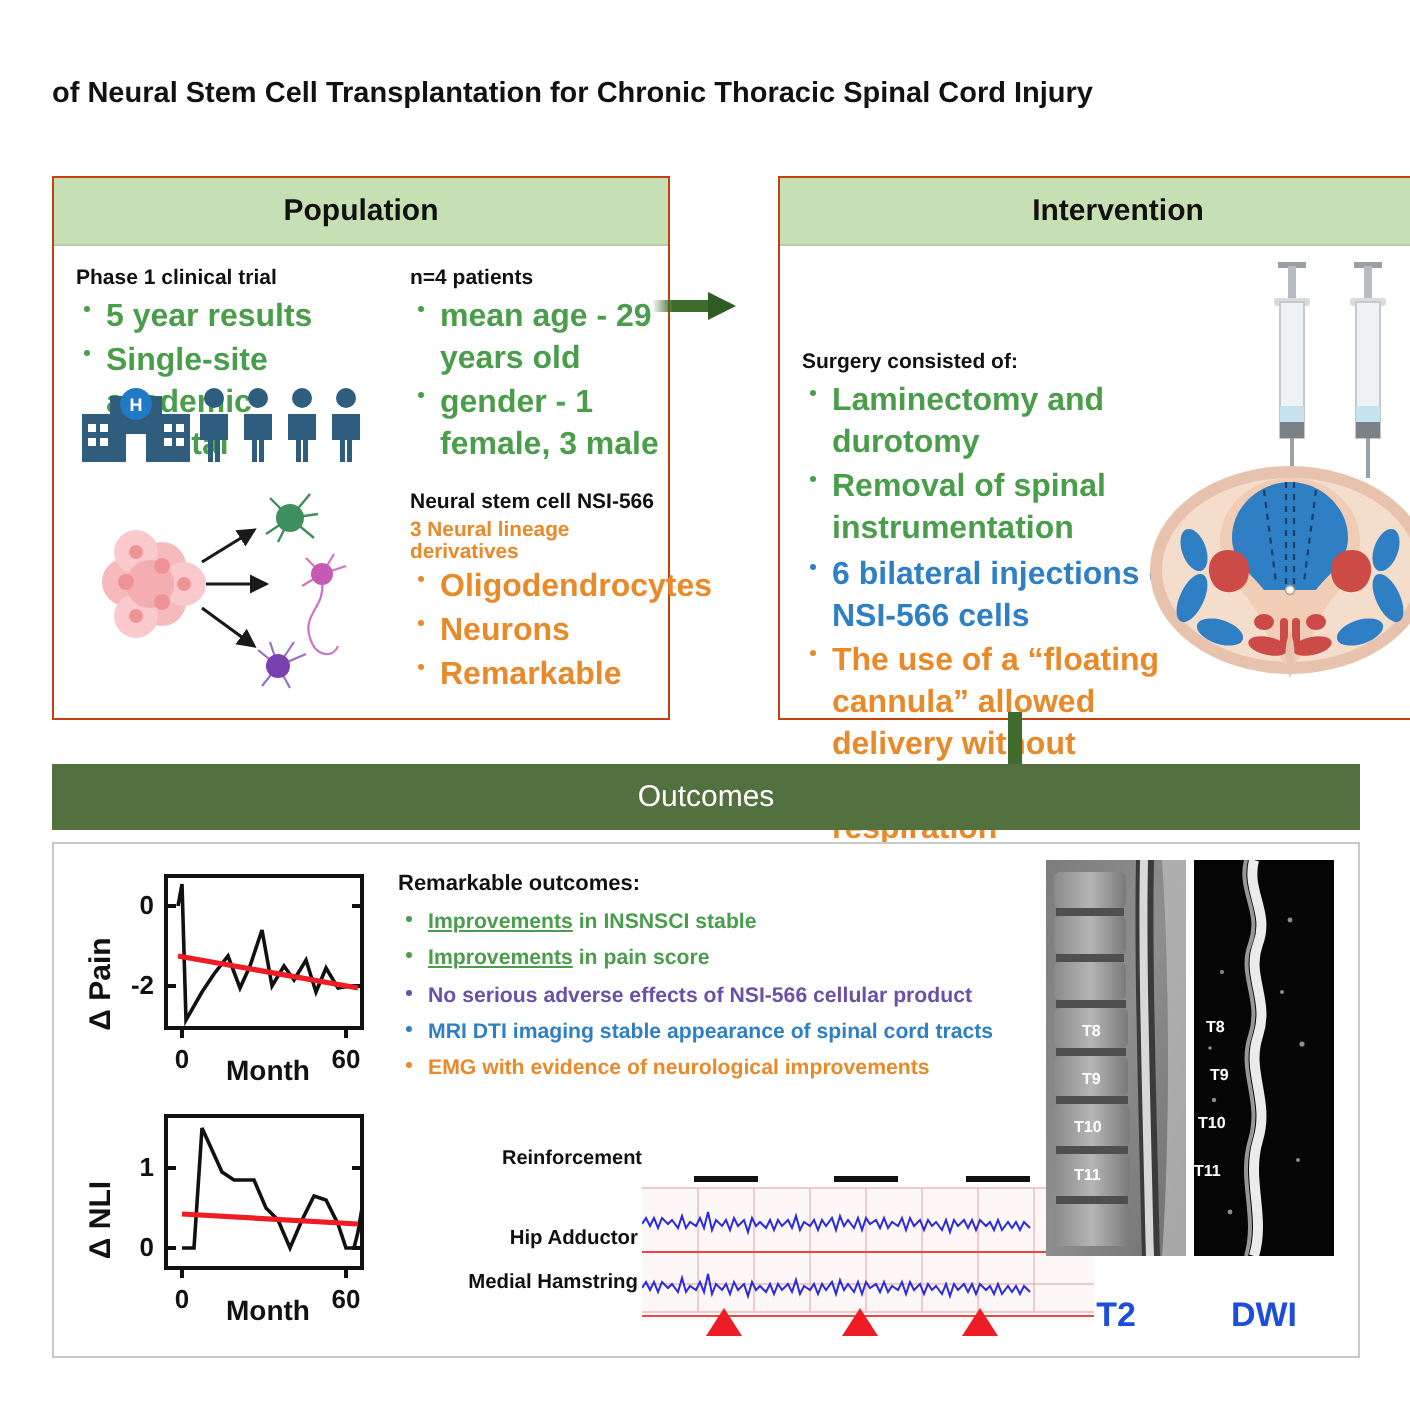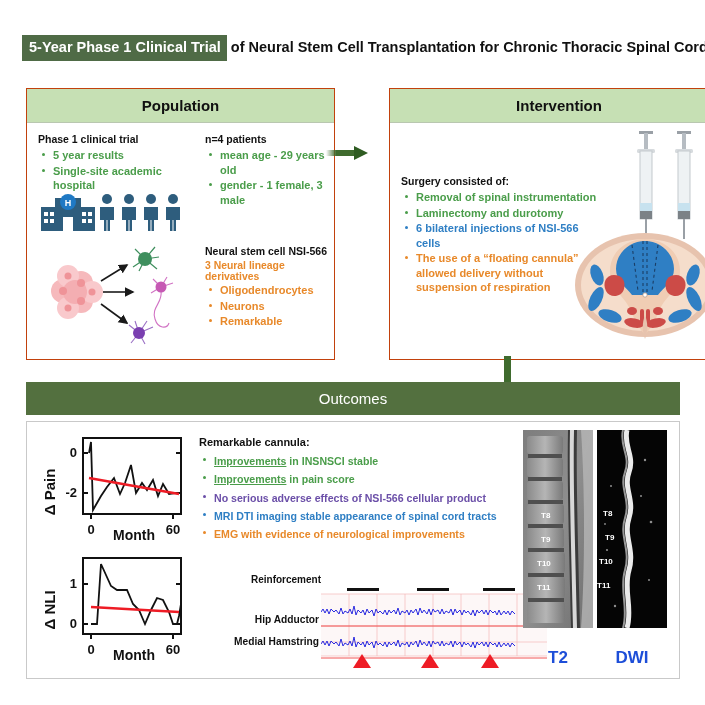--- a/index.html
+++ b/index.html
@@ -22,21 +22,21 @@
               height:33px;display:flex;align-items:center;justify-content:center;}
   .panel-head span{font-size:15px;font-weight:bold;color:#111;}
   .panel-body{position:relative;height:calc(100% - 33px);}
 
   #panel-population{left:26px;top:88px;width:309px;height:272px;}
   #panel-intervention{left:360px;top:88px;width:340px;height:272px;margin-left:29px;}
 
   
   .hdg{font-size:10.5px;font-weight:bold;color:#111;margin:0 0 2px 0;line-height:1.25;}
   ul.bl{margin:0;padding:0 0 0 13px;list-style:none;}
-  ul.bl li{position:relative;font-size:11px;font-weight:bold;line-height:1.32;
+  ul.bl li{position:relative;font-size:16px;font-weight:bold;line-height:1.32;
            margin-bottom:1px;padding-left:2px;}
   ul.bl li::before{content:"";position:absolute;left:-9px;top:5px;width:3px;height:3px;
                    border-radius:50%;background:currentColor;}
   .green{color:#4a9d4a;}
   .orange{color:#e8892a;}
   .blue{color:#2f7fc4;}
   .purple{color:#6b4fa8;}
 
   .blk-phase{position:absolute;left:11px;top:10px;width:150px;}
   .blk-n4{position:absolute;left:178px;top:10px;width:128px;}
@@ -78,21 +78,20 @@
 
   .mri{position:absolute;right:8px;top:8px;width:148px;height:240px;}
   .mri-cap{position:absolute;bottom:2px;font-size:17px;font-weight:bold;color:#1d4ed8;text-align:center;}
 </style>
 </head>
 <body>
 
 <div class="root">
 
   <div class="title-row">
-    <span class="title-hl">5-Year Phase 1 Clinical Trial</span>
     <span class="title-rest">of Neural Stem Cell Transplantation for Chronic Thoracic Spinal Cord Injury</span>
   </div>
 
   <div class="panel" id="panel-population">
     <div class="panel-head">
       <span>Population</span>
     </div>
     <div class="panel-body">
 
       <div class="blk-phase">
@@ -225,22 +224,22 @@
 
   <div class="panel" id="panel-intervention">
     <div class="panel-head">
       <span>Intervention</span>
     </div>
     <div class="panel-body">
 
       <div class="blk-surgery">
         <div class="hdg">Surgery consisted of:</div>
         <ul class="bl">
+          <li class="green">Laminectomy and durotomy</li>
           <li class="green">Removal of spinal instrumentation</li>
-          <li class="green">Laminectomy and durotomy</li>
           <li class="blue">6 bilateral injections of NSI-566 cells</li>
           <li class="orange">The use of a “floating cannula” allowed delivery without suspension of respiration</li>
         </ul>
       </div>
 
       <div class="syringes">
         <svg width="95" height="115" viewBox="0 0 95 115">
           <g>
             <rect x="20" y="4" width="14" height="3" fill="#9aa0a6"></rect>
             <rect x="25" y="6" width="4" height="18" fill="#b6bcc2"></rect>
@@ -347,21 +346,21 @@
           <polyline fill="none" stroke="#111" stroke-width="1.8" points="52,72 58,72 62,12 72,34 78,38 88,38 94,52 100,58 106,72 112,58 118,46 124,48 130,60 134,72 138,72 140,64 142,52"></polyline>
           <line x1="52" y1="55" x2="140" y2="60" stroke="#ee1c25" stroke-width="2.6"></line>
           <text x="52" y="102" font-size="13" font-weight="bold" fill="#111" text-anchor="middle" font-family="Liberation Sans, sans-serif">0</text>
           <text x="134" y="102" font-size="13" font-weight="bold" fill="#111" text-anchor="middle" font-family="Liberation Sans, sans-serif">60</text>
           <text x="95" y="108" font-size="14" font-weight="bold" fill="#111" text-anchor="middle" font-family="Liberation Sans, sans-serif">Month</text>
         </svg>
       </div>
     </div>
 
     <div class="blk-outcomes">
-      <div class="hdg">Remarkable cannula:</div>
+      <div class="hdg">Remarkable outcomes:</div>
       <ul class="bl big">
         <li class="green"><span class="uline">Improvements</span><span> in INSNSCI stable</span></li>
         <li class="green"><span class="uline">Improvements</span><span> in pain score</span></li>
         <li class="purple">No serious adverse effects of NSI-566 cellular product</li>
         <li class="blue">MRI DTI imaging stable appearance of spinal cord tracts</li>
         <li class="orange">EMG with evidence of neurological improvements</li>
       </ul>
     </div>
 
     <div class="emg">

